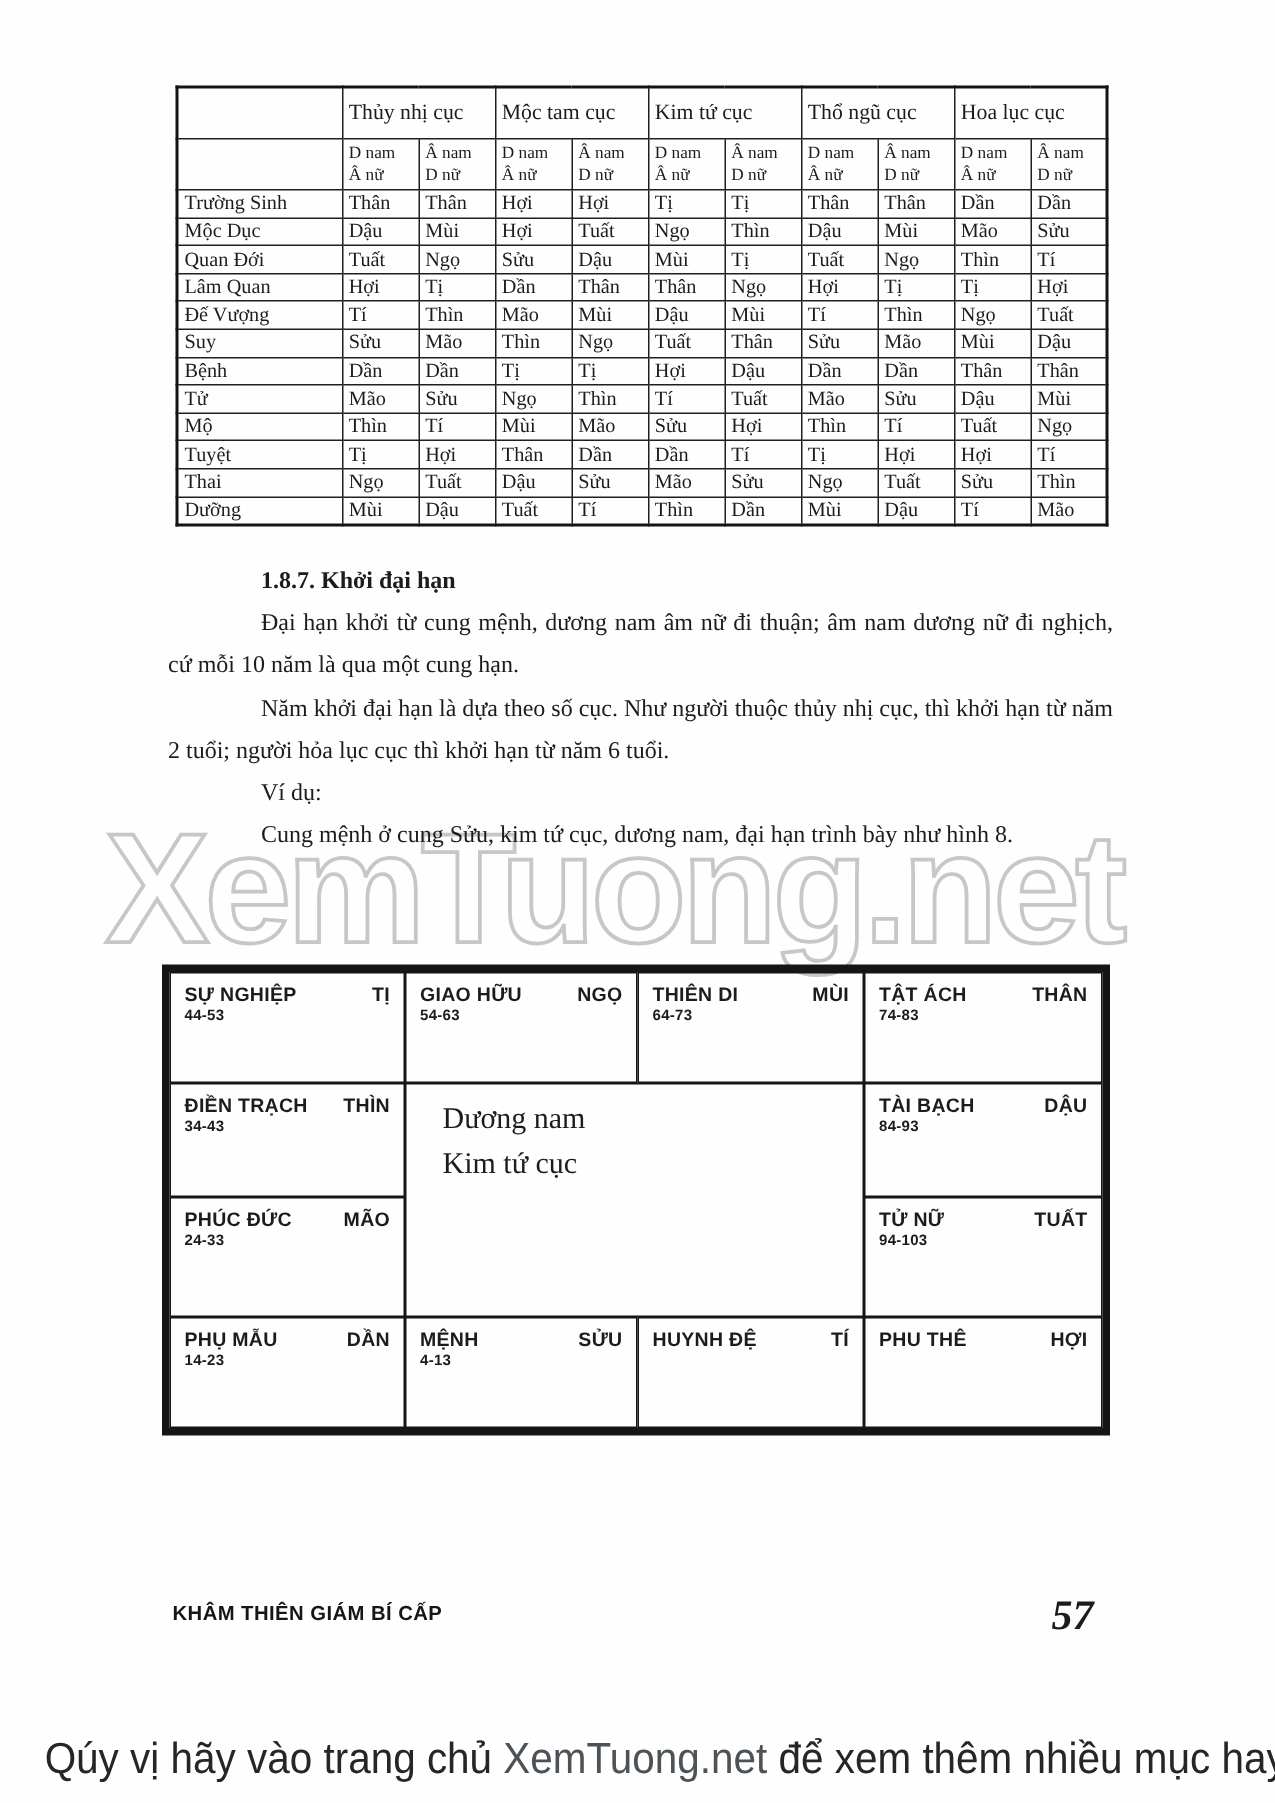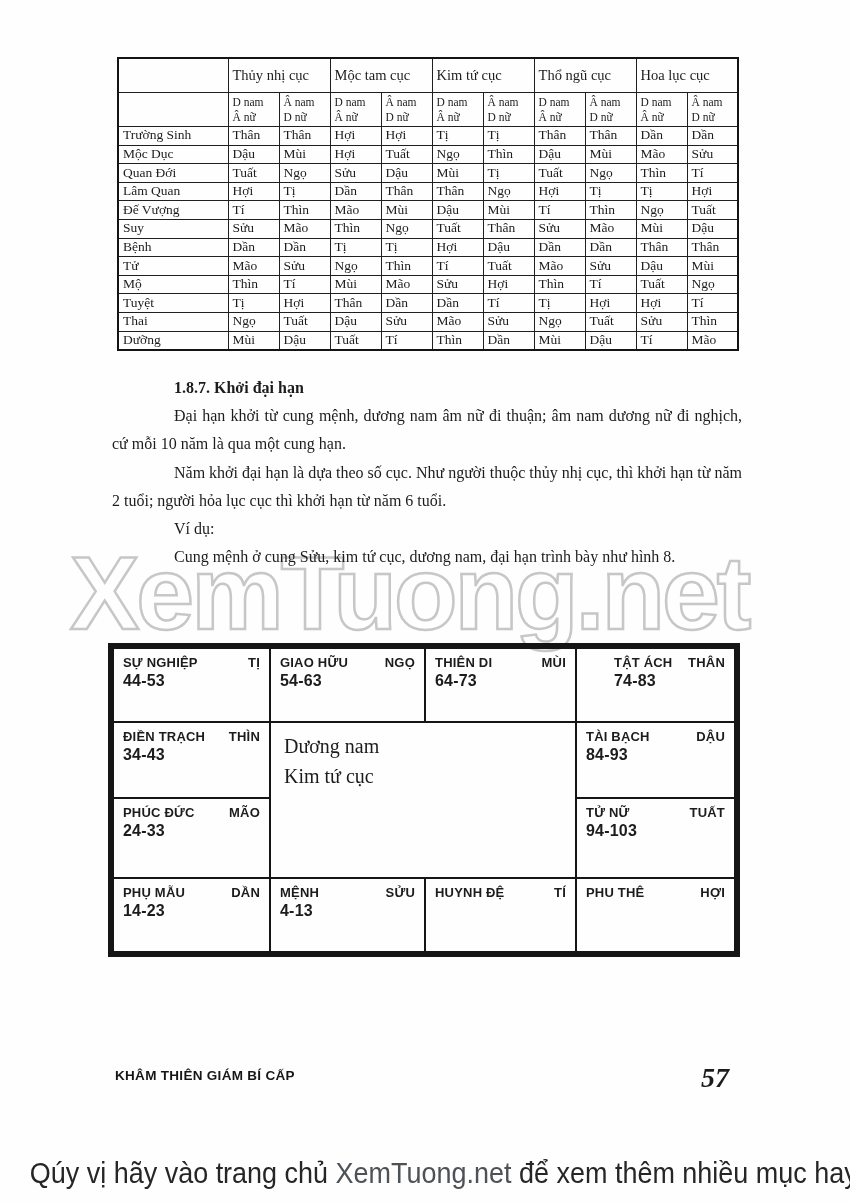--- a/index.html
+++ b/index.html
@@ -52,25 +52,25 @@
       "b1 cc cc b2"
       "c1 cc cc c2"
       "d1 d2 d3 d4";
   }
   .h8 .pcell{
     border:1.5px solid #151515;box-sizing:border-box;
     font-family:"Liberation Sans",sans-serif;font-weight:bold;
     font-size:13px;letter-spacing:.2px;
   }
   .h8 .pcell .head{display:flex;justify-content:space-between;padding:6px 9px 0 9px;}
-  .h8 .pcell .range{padding:2px 9px 0 9px;font-size:16px;}
+  .h8 .pcell .range{padding:2px 9px 0 9px;font-size:10px;}
   .h8 .center{
     border:1.5px solid #151515;box-sizing:border-box;grid-area:cc;
     font-family:"Liberation Serif",serif;font-weight:normal;
-    font-size:20px;line-height:30px;padding:8px 0 0 13px;
+    font-size:20px;line-height:30px;padding:8px 0 0 24px;
   }
   .caption{
     position:absolute;left:108px;top:960px;width:632px;z-index:2;
     text-align:center;font-weight:bold;font-size:21px;
   }
   
   .footer-title{
     position:absolute;left:115px;top:1068px;z-index:2;
     font-family:"Liberation Sans",sans-serif;font-weight:bold;
     font-size:13.5px;letter-spacing:.3px;color:#161616;
@@ -349,21 +349,21 @@
         </div>
         <div class="range">54-63</div>
       </div>
       <div class="pcell" style="grid-area: a3;">
         <div class="head">
           <span>THIÊN DI</span>
           <span>MÙI</span>
         </div>
         <div class="range">64-73</div>
       </div>
-      <div class="pcell" style="grid-area: a4; padding-left: 28px;">
+      <div class="pcell" style="grid-area: a4;">
         <div class="head">
           <span>TẬT ÁCH</span>
           <span>THÂN</span>
         </div>
         <div class="range">74-83</div>
       </div>
       <div class="pcell" style="grid-area: b1;">
         <div class="head">
           <span>ĐIỀN TRẠCH</span>
           <span>THÌN</span>

